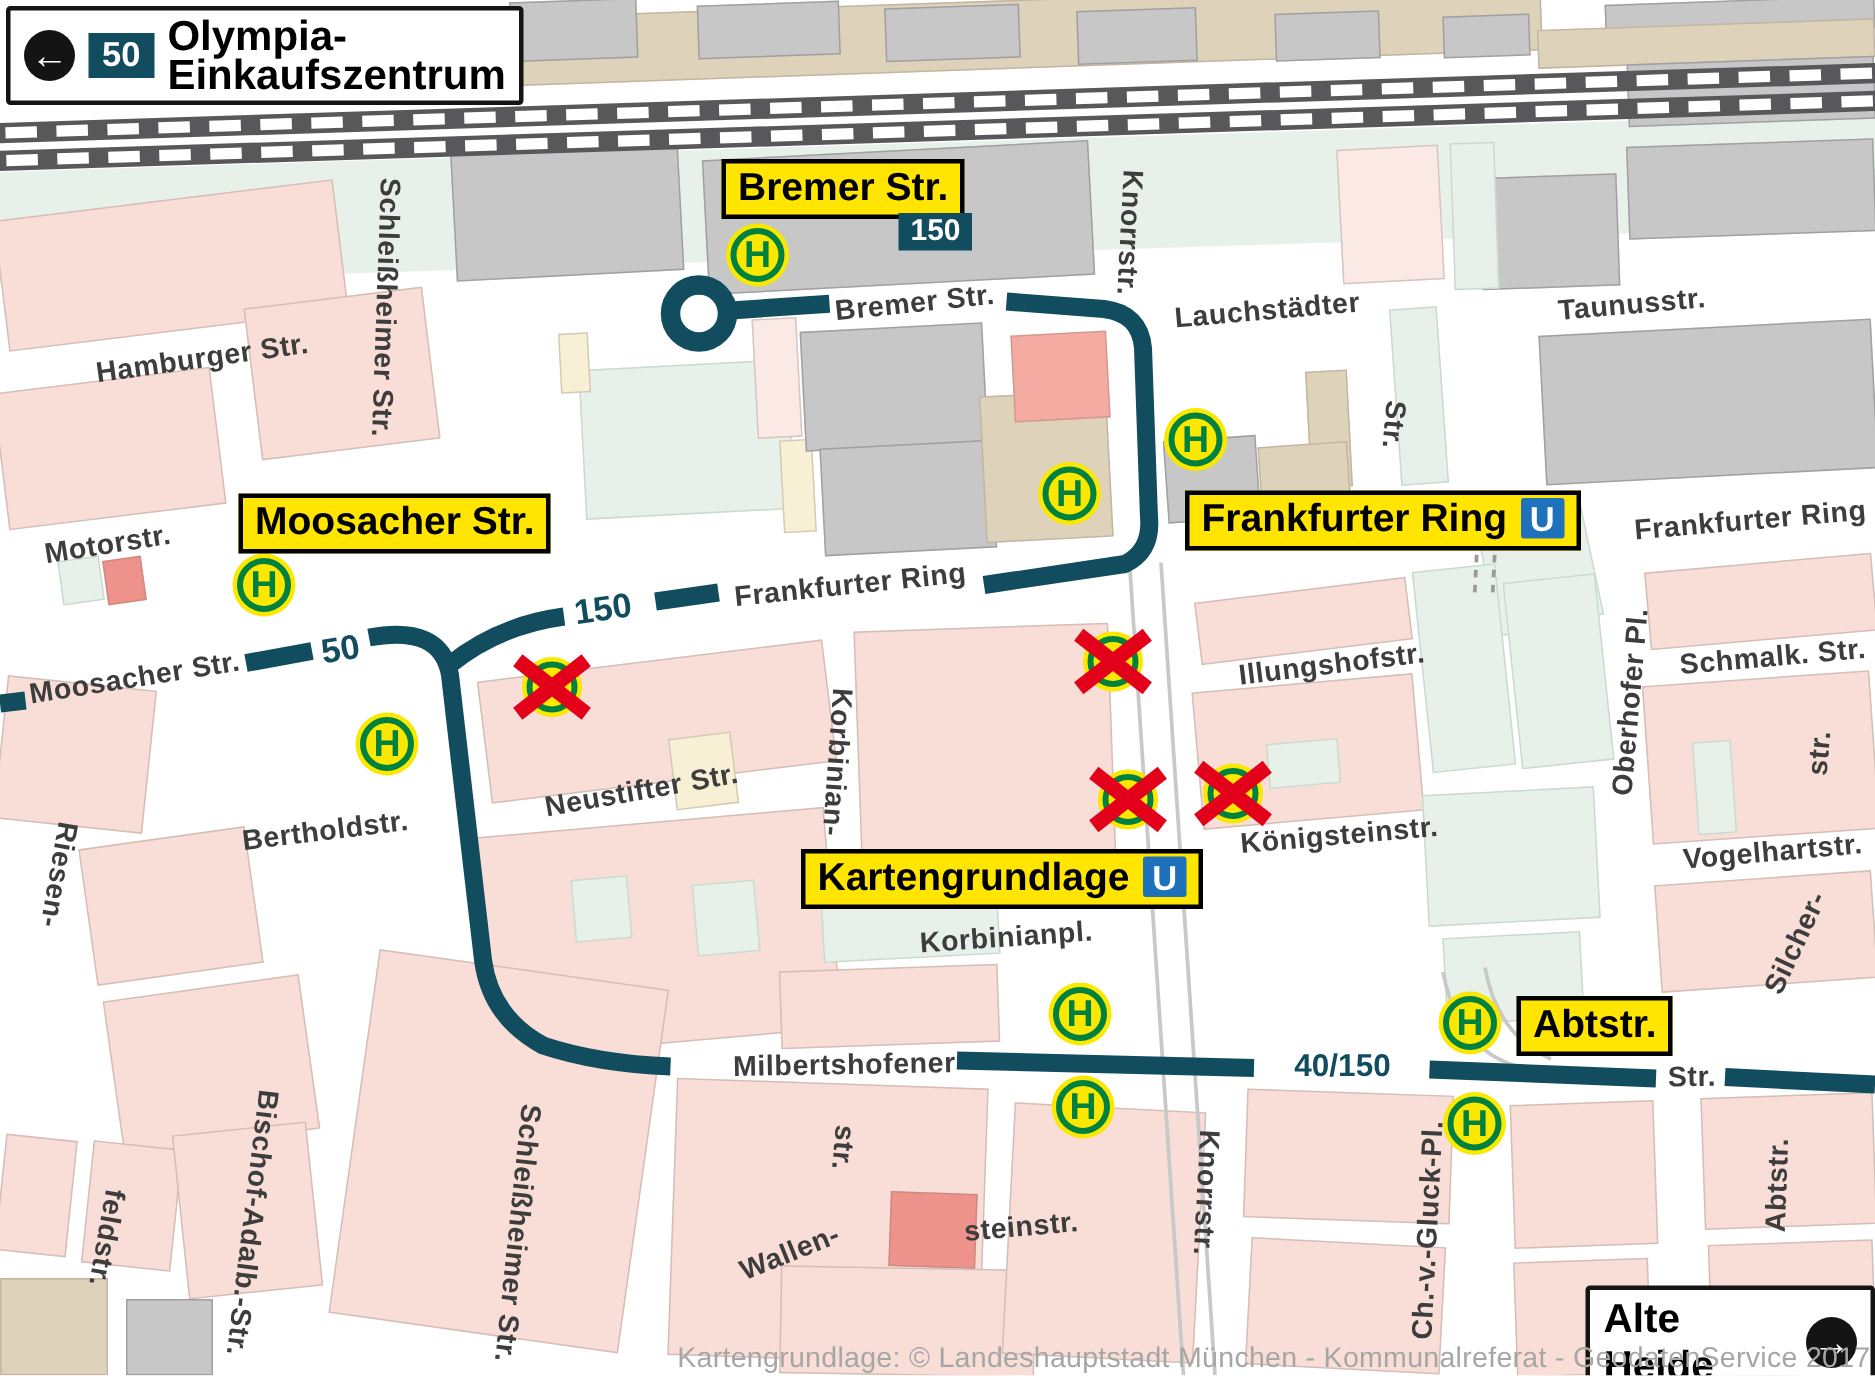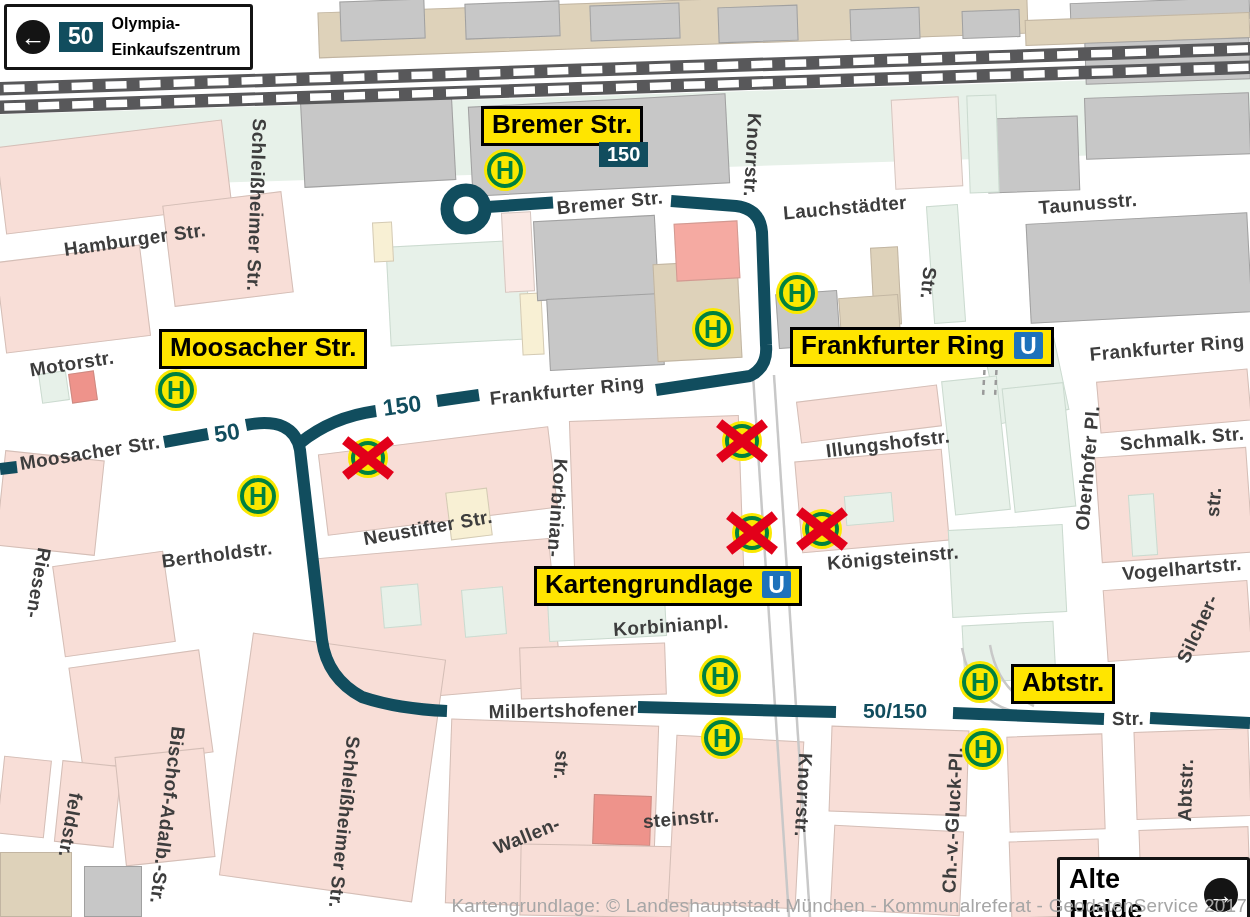--- a/index.html
+++ b/index.html
@@ -42,21 +42,21 @@
   .ubadge{background:#1e72bb;color:#fff;font-weight:700;font-size:23px;width:29px;height:27px;
           display:flex;align-items:center;justify-content:center;border-radius:2px;}
   .rbadge{position:absolute;z-index:60;background:#114d5e;color:#fff;font-weight:700;font-size:20px;
           padding:0 8px;height:25px;display:flex;align-items:center;}
   
   .dirsign{position:absolute;z-index:70;background:#fff;border:3px solid #141414;border-radius:3px;
            display:flex;align-items:center;gap:9px;padding:4px 9px;font-weight:700;color:#000;}
   .arrowc{width:34px;height:34px;border-radius:50%;background:#141414;color:#fff;flex:0 0 auto;
           display:flex;align-items:center;justify-content:center;font-size:25px;font-weight:700;line-height:1;}
   .teal50{background:#114d5e;color:#fff;font-size:23px;font-weight:700;padding:2px 9px;line-height:1.1;}
-  .dest2{font-size:16px;line-height:26px;}
+  .dest2{font-size:28px;line-height:26px;}
   .ah{font-size:27px;}
   
   #attr{position:absolute;z-index:75;right:3px;bottom:0;font-size:19px;color:#a6a6a6;
         font-weight:400;letter-spacing:.2px;}
 </style>
 </head>
 <body>
 
 <div id="map">
 
@@ -266,21 +266,21 @@
   <div class="st" style="left:70px;top:825px;--r:100deg">feldstr.</div>
   <div class="st" style="left:527px;top:836px;--r:-22deg">Wallen-</div>
   <div class="st" style="left:681px;top:819px;--r:-5deg">steinstr.</div>
   <div class="st" style="left:561px;top:765px;--r:95deg">str.</div>
   <div class="st" style="left:803px;top:795px;--r:93deg">Knorrstr.</div>
   <div class="st" style="left:953px;top:820px;--r:-87deg">Ch.-v.-Gluck-Pl.</div>
   <div class="st" style="left:1186px;top:790px;--r:-88deg">Abtstr.</div>
 
   <div class="rn" style="left:227px;top:433px;--r:-9deg">50</div>
   <div class="rn" style="left:402px;top:406px;--r:-8deg">150</div>
-  <div class="rn" style="left:895px;top:711px;--r:0deg;font-size:21px">50/150</div>
+  <div class="rn" style="left:895px;top:711px;--r:0deg;font-size:21px">40/150</div>
 
   <div class="ylabel" style="left:481px;top:106px">
     <span>Bremer Str.</span>
   </div>
   <div class="rbadge" style="left:599px;top:142px">150</div>
 
   <div class="ylabel" style="left:159px;top:329px">
     <span>Moosacher Str.</span>
   </div>
 

